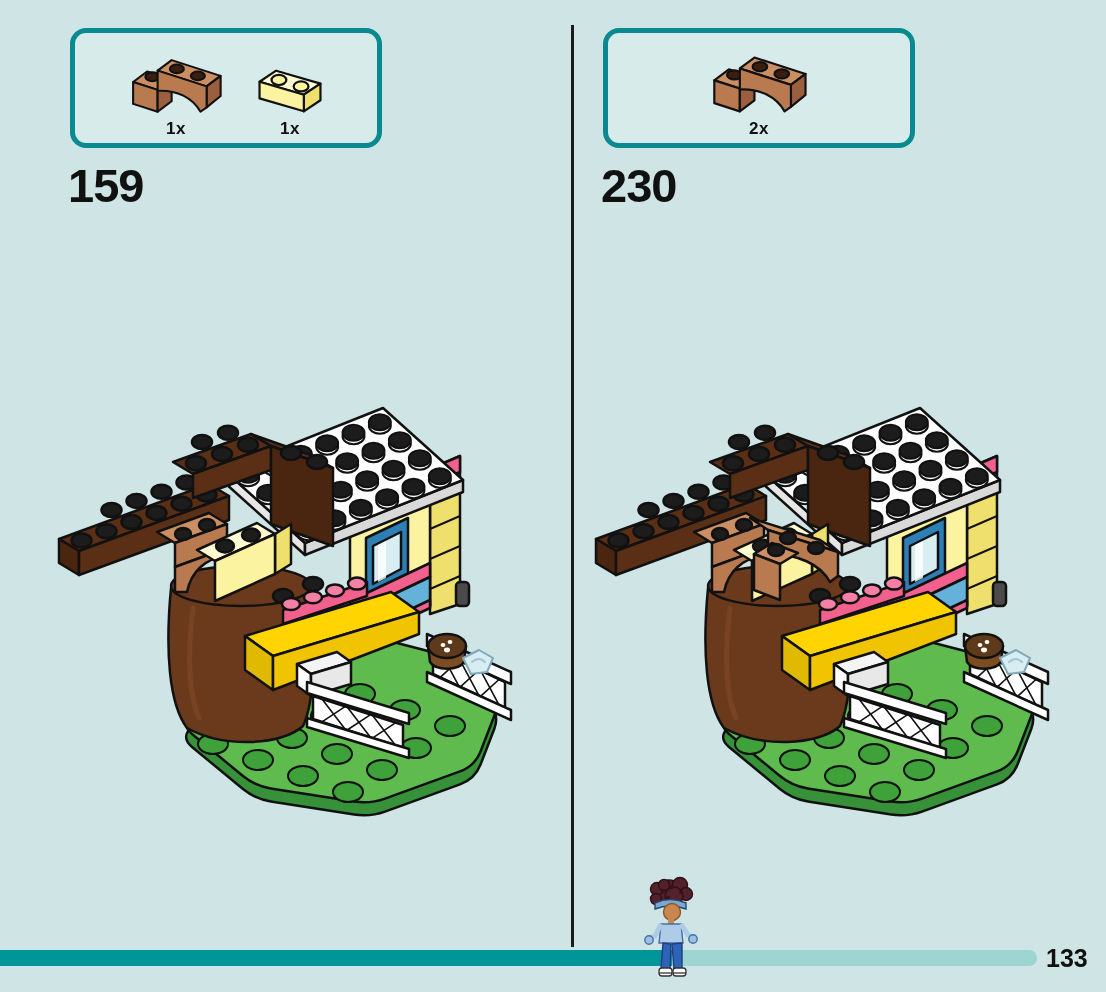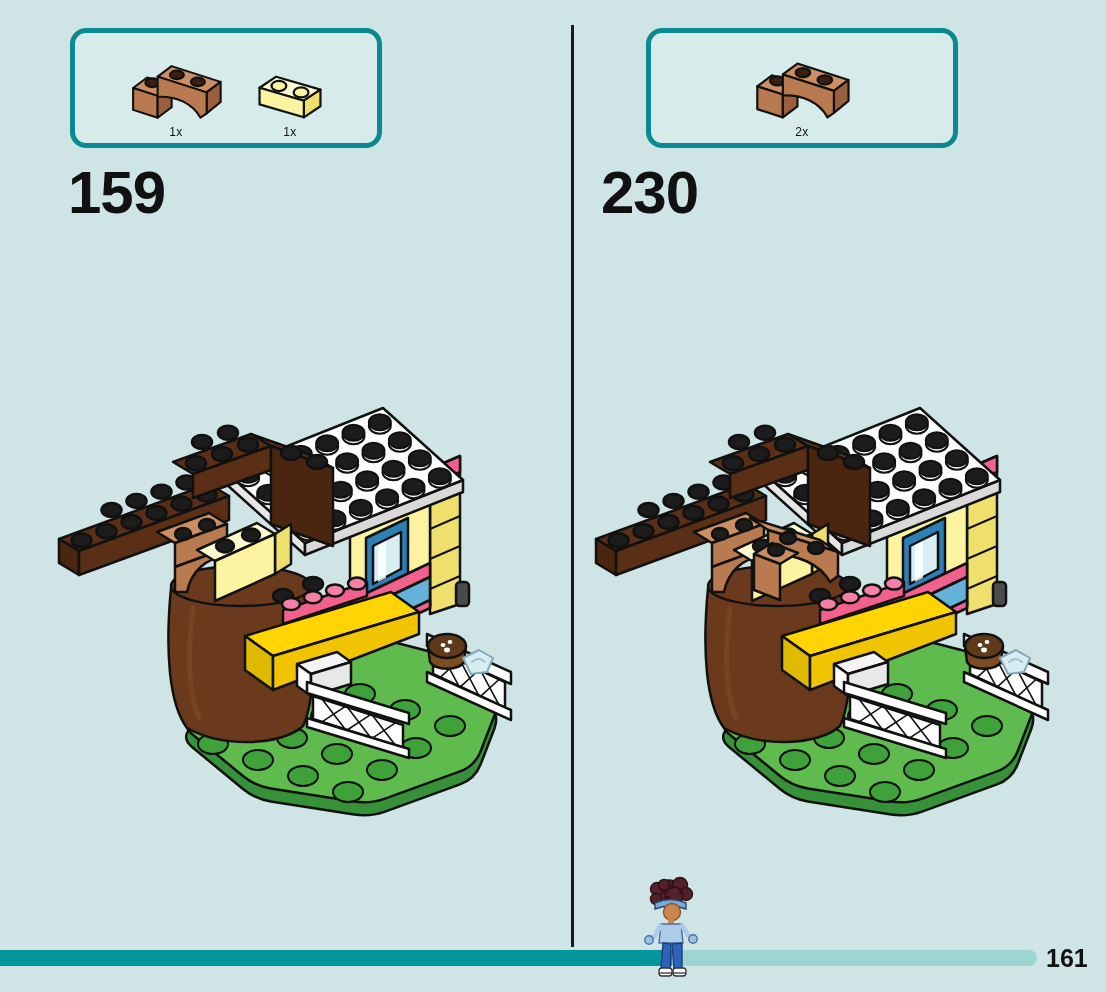--- a/index.html
+++ b/index.html
@@ -8,26 +8,26 @@
     background:#cfe4e4;
     font-family:"Liberation Sans", sans-serif;
     color:#111;
   }
   .parts-panel{
     position:absolute;top:28px;width:302px;height:110px;
     border:5px solid #0a8a90;border-radius:16px;background:#d7ebea;
     display:flex;justify-content:center;align-items:stretch;gap:28px;
   }
   .panel-left{left:70px;}
-  .panel-right{left:603px;margin-left:43px;}
+  .panel-right{left:603px;}
   .part-cell{display:flex;flex-direction:column;align-items:center;justify-content:flex-end;padding-bottom:4px;}
   .part-icon{display:block;}
-  .part-count{font-size:12px;font-weight:normal;margin-top:2px;letter-spacing:0.5px;}
+  .part-count{font-size:17px;font-weight:bold;margin-top:2px;letter-spacing:0.5px;}
   .step-number{
-    position:absolute;top:158px;font-size:60px;font-weight:bold;letter-spacing:-1px;
+    position:absolute;top:158px;font-size:47px;font-weight:bold;letter-spacing:-1px;
   }
   .step-left{left:68px;}
   .step-right{left:601px;}
   .divider{
     position:absolute;left:571px;top:25px;width:3px;height:922px;background:#1a1a1a;
   }
   .model{position:absolute;top:396px;width:465px;height:425px;}
   .model-left{left:55px;}
   .model-right{left:592px;}
   .progress-fill{position:absolute;left:0;top:950px;height:16px;background:#009598;z-index:1;}
@@ -434,21 +434,21 @@
         <path d="M388,262 L404,254 L418,262 L412,276 L396,278 Z" fill="#d8edf2" stroke="#7fa8b8" stroke-width="2"></path>
         <path d="M397,266 Q404,260 410,266" stroke="#9fc4d2" stroke-width="2" fill="none"></path>
         <rect x="381" y="186" width="13" height="24" rx="4" fill="#4a4a4a"></rect>
       </g>
     </svg>
 
   <div class="divider"></div>
 
   <div class="progress-fill" id="progress-fill" style="width: 672px; background: rgb(0, 149, 152);"></div>
   <div class="progress-track" id="progress-track" style="left: 672px; width: 365px; background: rgb(156, 213, 210);"></div>
-  <div class="page-number">161</div>
+  <div class="page-number">133</div>
 
   <svg class="minifig" id="minifig" viewBox="0 0 60 105">
  <g stroke="#2e1016" stroke-width="1.4">
    <circle cx="28" cy="17" r="13" fill="#53212b"></circle>
    <circle cx="16" cy="13" r="6.5" fill="#53212b"></circle>
    <circle cx="39" cy="9" r="7.5" fill="#53212b"></circle>
    <circle cx="45" cy="18" r="6.5" fill="#53212b"></circle>
    <circle cx="15" cy="23" r="5.5" fill="#53212b"></circle>
    <circle cx="23" cy="9" r="5.5" fill="#53212b"></circle>
    <circle cx="33" cy="20" r="9" fill="#53212b"></circle>

